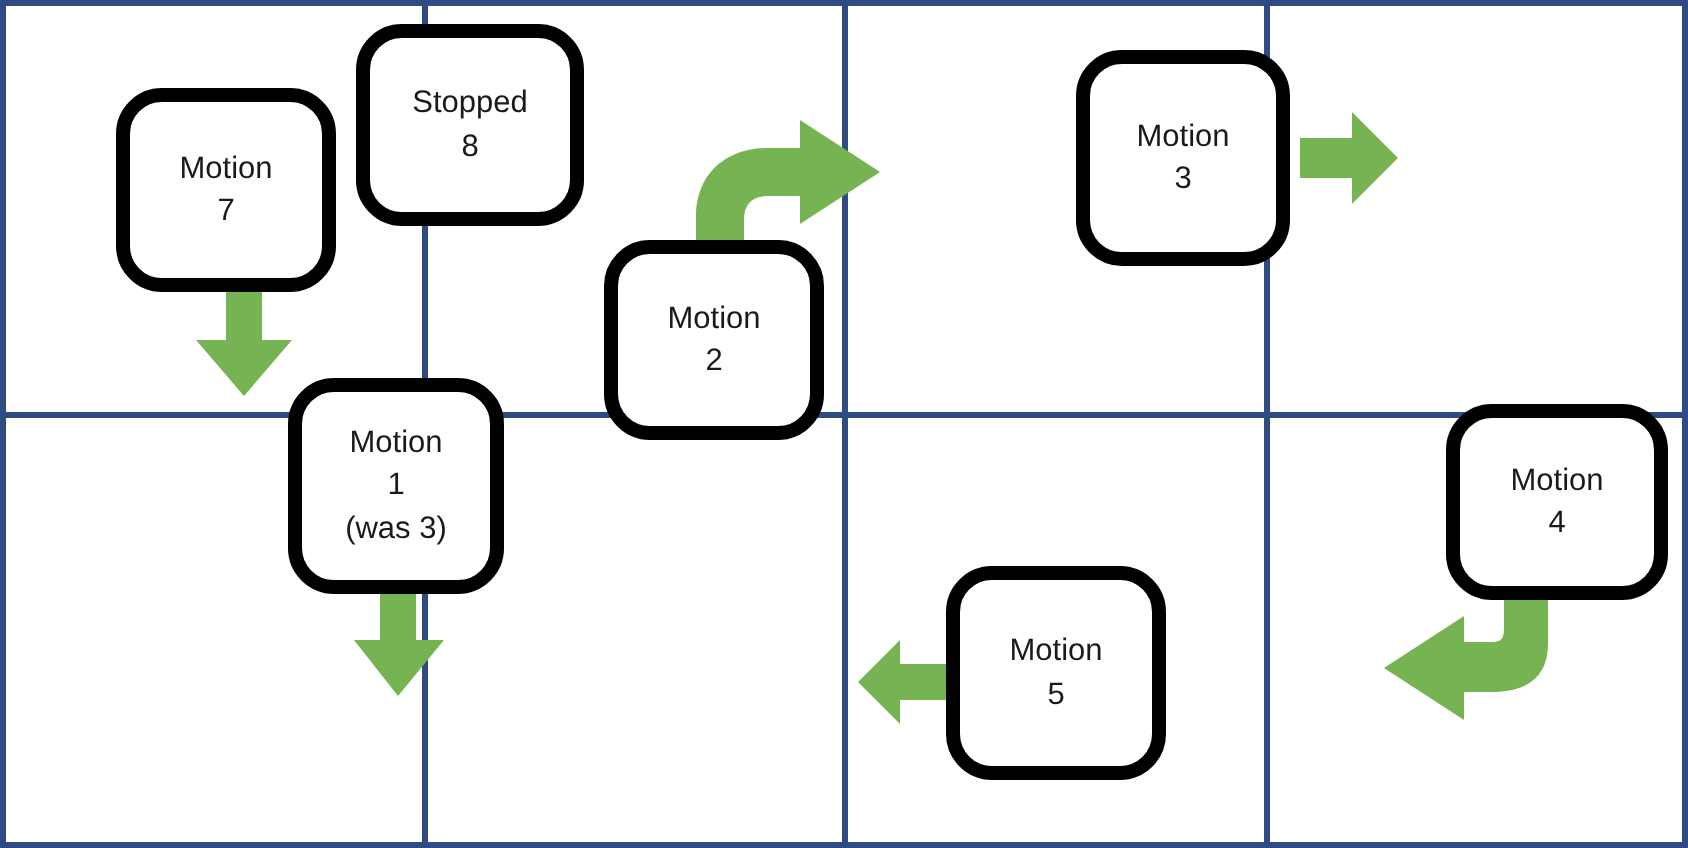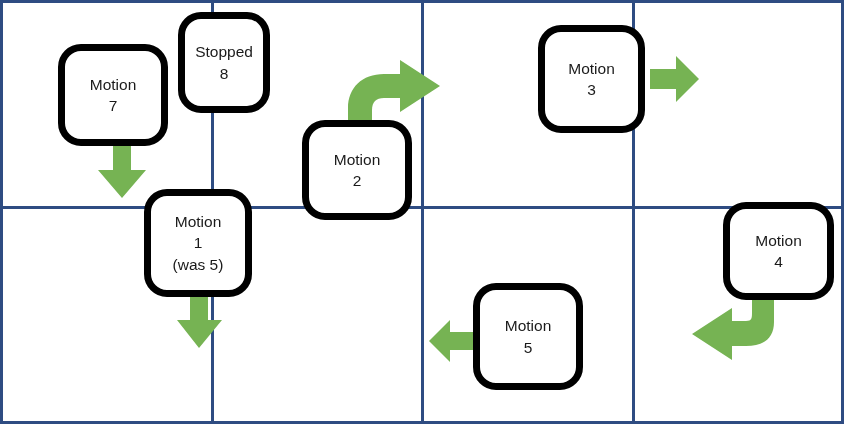--- a/index.html
+++ b/index.html
@@ -112,39 +112,39 @@
       <path d="M84,0 L84,32 C84,48 74,56 56,56 L42,56 L42,70 L2,44 L42,18 L42,31 L56,31
                C62,31 62,28 62,22 L62,0 Z" fill="#76b353"></path>
     </svg>
   </div>
 
   <div class="node" style="left:58px; top:44px; width:110px; height:102px;">
     <span>Motion</span>
     <span class="line2">7</span>
   </div>
 
-  <div class="node" style="left:178px; top:12px; width:92px; height:101px;">
+  <div class="node" style="left:178px; top:12px; width:114px; height:101px;">
     <span>Stopped</span>
     <span class="line2">8</span>
   </div>
 
   <div class="node" style="left:302px; top:120px; width:110px; height:100px;">
     <span>Motion</span>
     <span class="line2">2</span>
   </div>
 
   <div class="node" style="left:538px; top:25px; width:107px; height:108px;">
     <span>Motion</span>
     <span class="line2">3</span>
   </div>
 
   <div class="node" style="left:144px; top:189px; width:108px; height:108px;">
     <span>Motion</span>
     <span class="line2">1</span>
-    <span class="line3">(was 5)</span>
+    <span class="line3">(was 3)</span>
   </div>
 
   <div class="node" style="left:723px; top:202px; width:111px; height:98px;">
     <span>Motion</span>
     <span class="line2">4</span>
   </div>
 
   <div class="node" style="left:473px; top:283px; width:110px; height:107px;">
     <span>Motion</span>
     <span class="line2">5</span>

